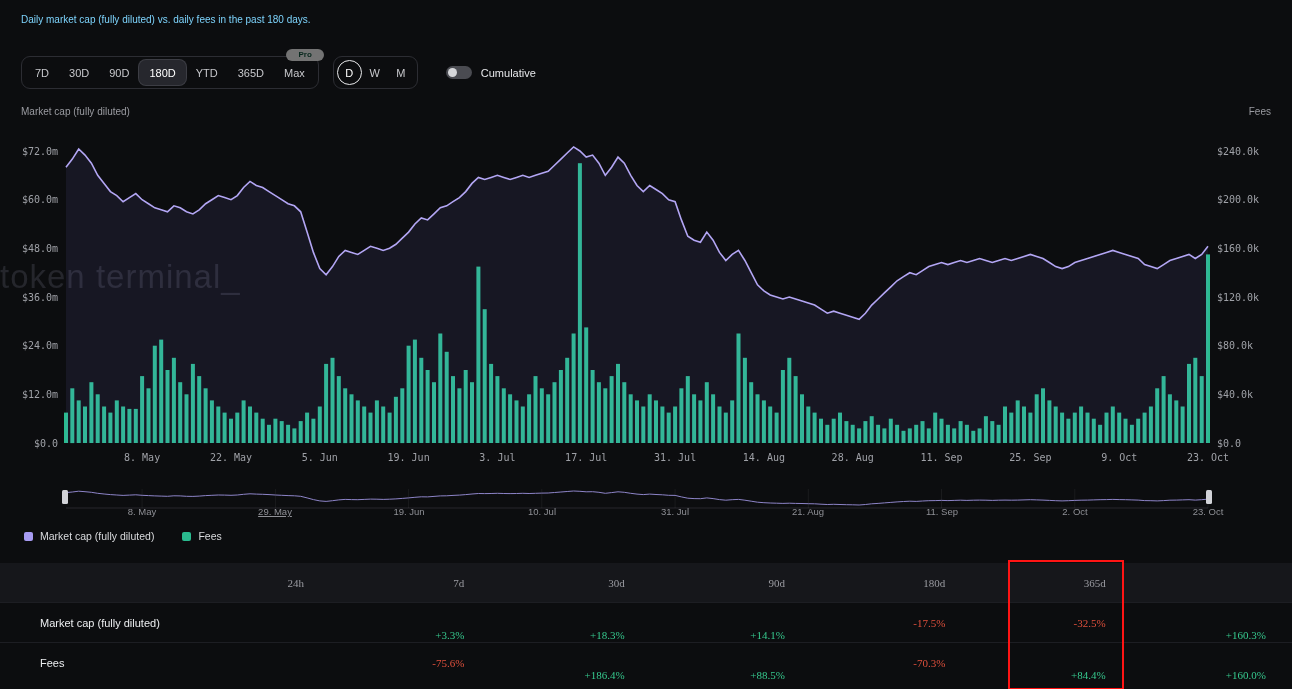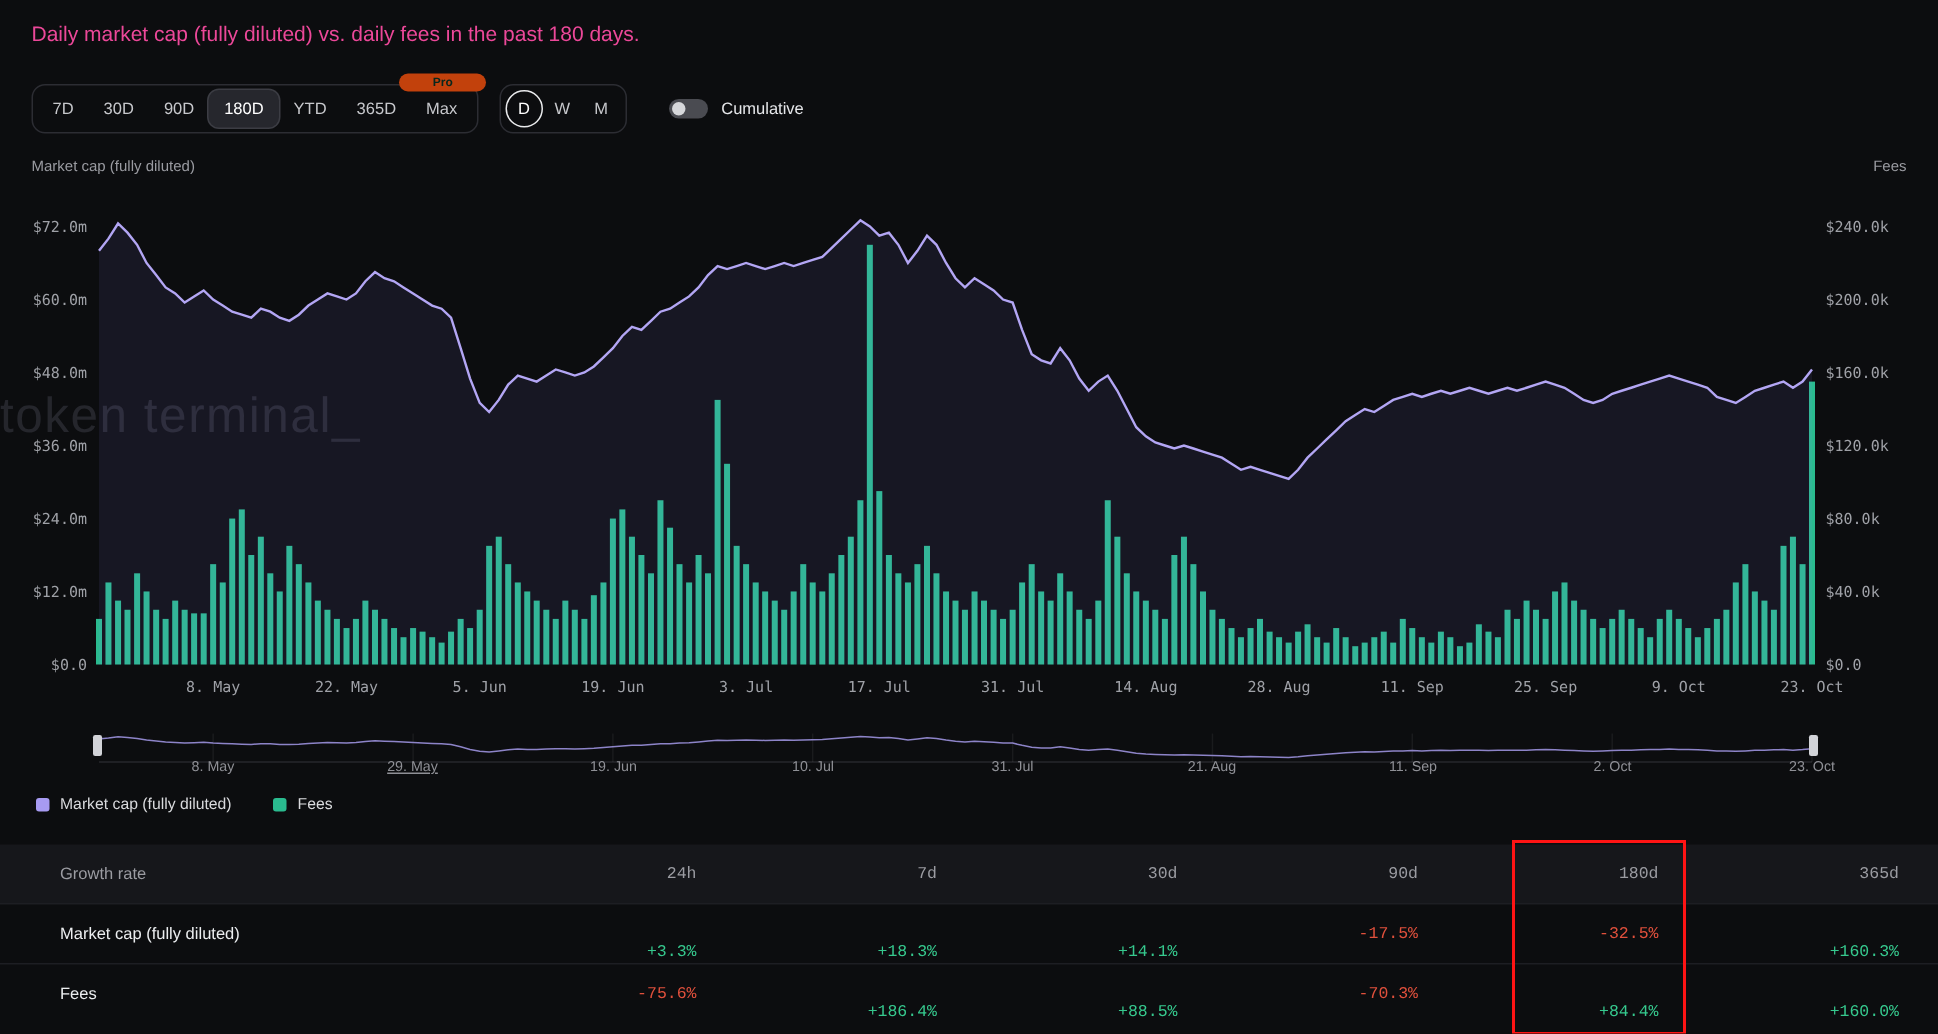--- a/index.html
+++ b/index.html
@@ -1,26 +1,26 @@
 <!DOCTYPE html>
 <html><head>
 <meta charset="utf-8">
 <style>
   html,body{margin:0;padding:0;}
   body{
     width:1292px;height:689px;position:relative;overflow:hidden;
     background:#0c0d0f;color:#e8e9ec;
     font-family:"Liberation Sans", sans-serif;
   }
-  .page-title{position:absolute;left:21px;top:14px;font-size:14px;font-weight:500;color:#ec4899;}
+  .page-title{position:absolute;left:21px;top:14px;font-size:10px;font-weight:500;color:#7dd3fc;}
   .controls{position:absolute;left:21px;top:56px;display:flex;align-items:center;}
   .btn-group{display:flex;align-items:center;border:1px solid #2c2d33;border-radius:9px;height:31px;padding:0 3px;position:relative;}
   .range-btn{padding:0 10px;font-size:11px;color:#c7c8cc;height:25px;display:flex;align-items:center;border-radius:7px;cursor:pointer;}
   .range-btn.selected{background:#26272d;color:#ffffff;box-shadow:0 0 0 1px #3c3d44;}
-  .pro-badge{position:absolute;top:-8px;right:-6px;background:#c2410c;color:#07271d;font-size:8px;font-weight:700;padding:2px 22px;border-radius:8px;line-height:1;}
+  .pro-badge{position:absolute;top:-8px;right:-6px;background:#737373;color:#07271d;font-size:8px;font-weight:700;padding:2px 12px;border-radius:8px;line-height:1;}
   .interval-group{margin-left:14px;}
   .int-btn{width:26px;height:26px;display:flex;align-items:center;justify-content:center;font-size:11px;color:#c7c8cc;border-radius:50%;cursor:pointer;}
   .int-btn.selected{border:1.5px solid #e9eaec;color:#ffffff;width:23px;height:23px;}
   .toggle-wrap{margin-left:28px;display:flex;align-items:center;gap:9px;}
   .toggle{width:26px;height:13px;border-radius:7px;background:#4a4b51;position:relative;cursor:pointer;}
   .toggle .knob{width:9px;height:9px;border-radius:50%;background:#d6d7da;position:absolute;left:2px;top:2px;}
   .toggle-label{font-size:11px;color:#e6e7ea;}
   .axis-caption{position:absolute;top:106px;font-size:10px;color:#9a9ba1;}
   .axis-caption.left{left:21px;}
   .axis-caption.right{right:21px;}
@@ -33,21 +33,21 @@
   .legend{position:absolute;top:530px;left:24px;display:flex;gap:28px;align-items:center;}
   .legend-item{display:flex;align-items:center;gap:7px;font-size:10.5px;color:#d9dadd;}
   .swatch{width:9px;height:9px;border-radius:2px;}
   .swatch-purple{background:#a79bf2;}
   .swatch-green{background:#2abb8f;}
   .gtable{position:absolute;top:563px;left:0;width:1292px;}
   .trow{display:grid;grid-template-columns:330px repeat(6,1fr);align-items:center;height:39px;}
   .trow.thead{background:#16171b;color:#9b9ca2;font-size:11px;}
   .trow.tdata{border-top:1px solid #1d1e23;font-size:11px;color:#eceef0;}
   .cell-label{padding-left:40px;text-align:left;}
-  .cell-val{text-align:right;padding-right:26px;font-family:Liberation Mono, monospace;font-size:11px;}
+  .cell-val{text-align:right;padding-right:26px;font-family:Liberation Serif, serif;font-size:11px;}
   .green{color:#36c98e;margin-top:25px;}
   .red{color:#e0503c;}
   .highlight-box{position:absolute;left:1008px;top:560px;width:112px;height:126px;border:2px solid #ff1414;pointer-events:none;}
 </style>
 </head>
 <body>
 
 <div class="page-title">Daily market cap (fully diluted) vs. daily fees in the past 180 days.</div>
 
 <div class="controls">
@@ -325,21 +325,20 @@
     <span>Market cap (fully diluted)</span>
   </div>
   <div class="legend-item">
     <div class="swatch swatch-green"></div>
     <span>Fees</span>
   </div>
 </div>
 
 <div class="gtable" id="growth-table">
     <div class="trow thead">
-      <div class="cell-label">Growth rate</div>
       <div class="cell-val">24h</div>
       <div class="cell-val">7d</div>
       <div class="cell-val">30d</div>
       <div class="cell-val">90d</div>
       <div class="cell-val">180d</div>
       <div class="cell-val">365d</div>
     </div>
     <div class="trow tdata">
       <div class="cell-label">Market cap (fully diluted)</div>
       <div class="cell-val green">+3.3%</div>

